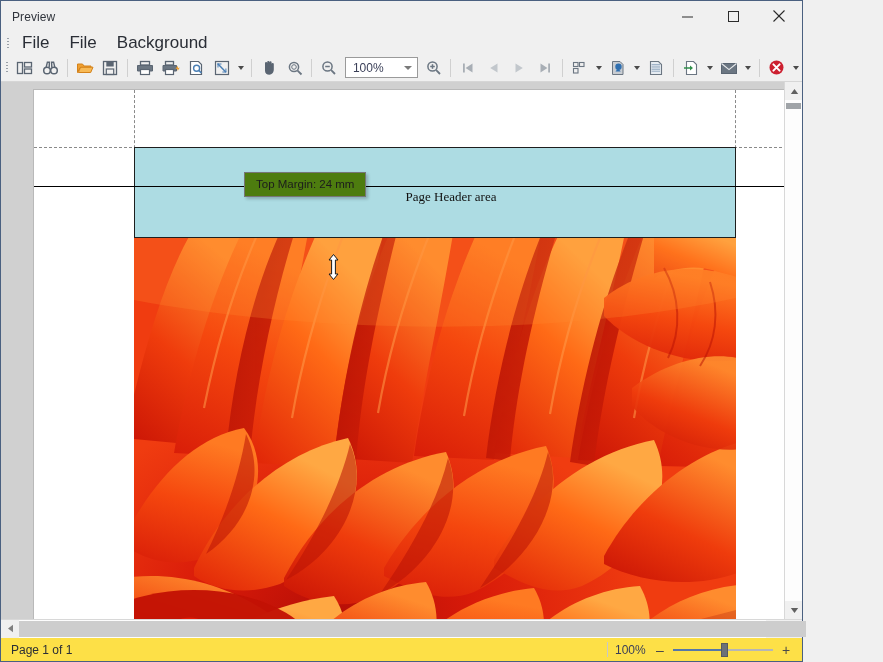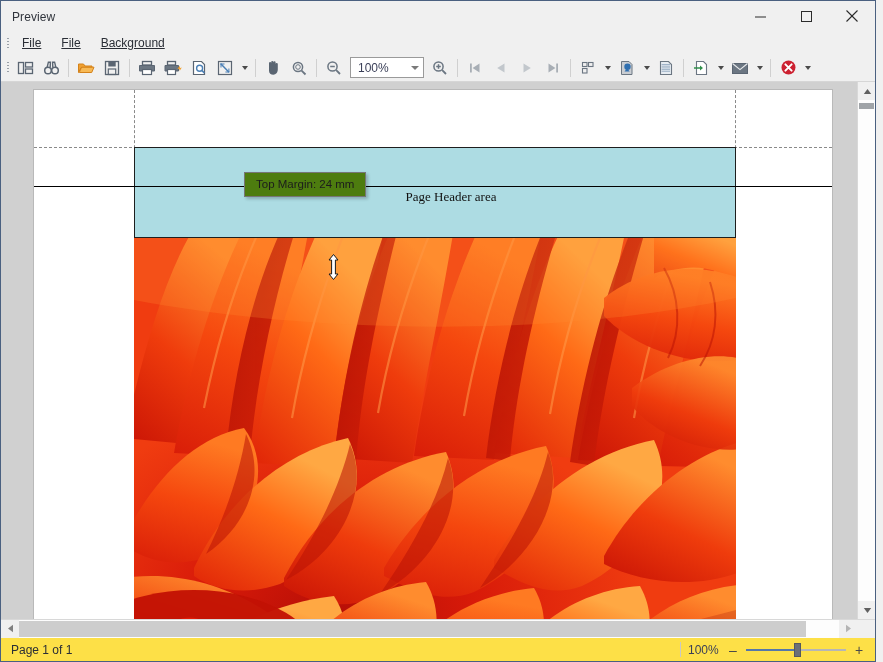--- a/index.html
+++ b/index.html
@@ -3,21 +3,21 @@
 <meta charset="utf-8">
 <style>
   * { box-sizing: border-box; margin: 0; padding: 0; }
   html, body {
     width: 883px; height: 662px;
     overflow: hidden;
     font-family: "Liberation Sans", sans-serif;
     background: #f0f0f0;
   }
   .window {
-    width: 876px; height: 662px;
+    width: 803px; height: 662px;
     background: #f0f0f0;
     border: 1px solid #4a6080;
     position: relative;
     display: flex; flex-direction: column;
   }
 
   
   .titlebar {
     height: 31px; min-height: 31px;
     background: #f0f0f0;
@@ -45,24 +45,23 @@
   }
   .grip {
     width: 9px; height: 18px;
     display: flex; align-items: center; justify-content: center;
   }
   .grip i {
     display: block; width: 2px; height: 11px;
     background: repeating-linear-gradient(to bottom,#9aa0a8 0 1px, transparent 1px 3px);
   }
   .menu-item {
-    font-size: 12px; color: #2a2e36;
+    font-size: 17px; color: #2a2e36;
     padding: 2px 9px; margin: 8px 1px;
     line-height: 16px;
-    text-decoration: underline;
   }
 
   
   .toolbar {
     height: 28px; min-height: 28px;
     display: flex; align-items: center;
     background: #f0f0f0;
     padding-left: 2px;
     border-bottom: 1px solid #d6d6d6;
   }

